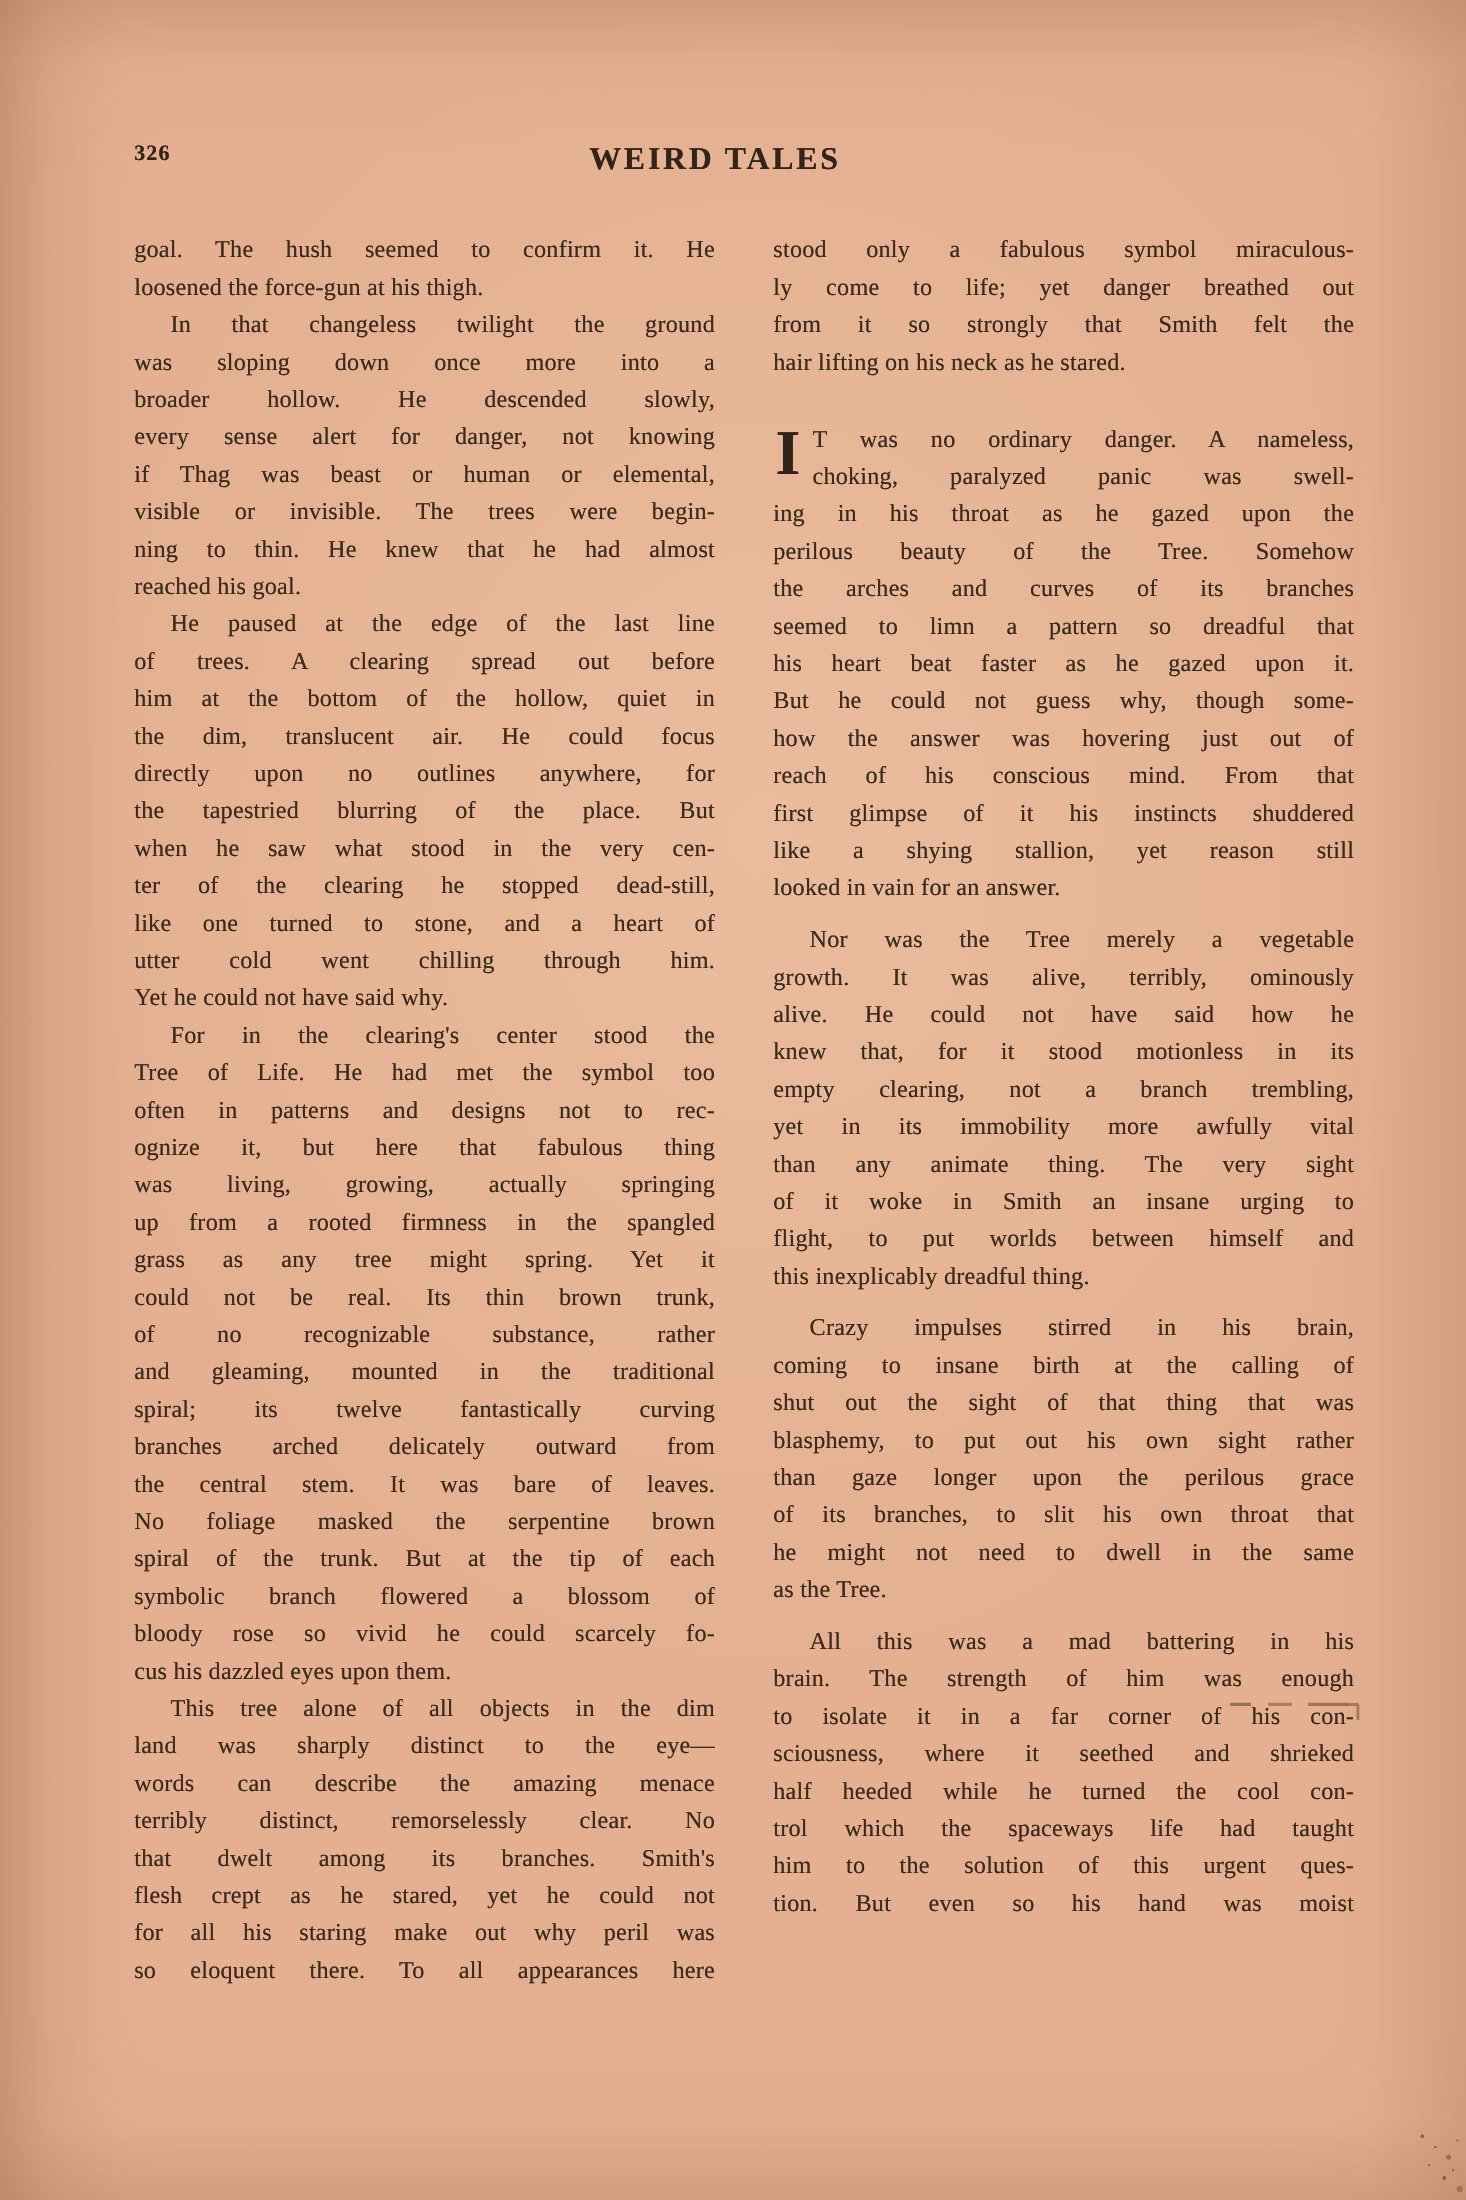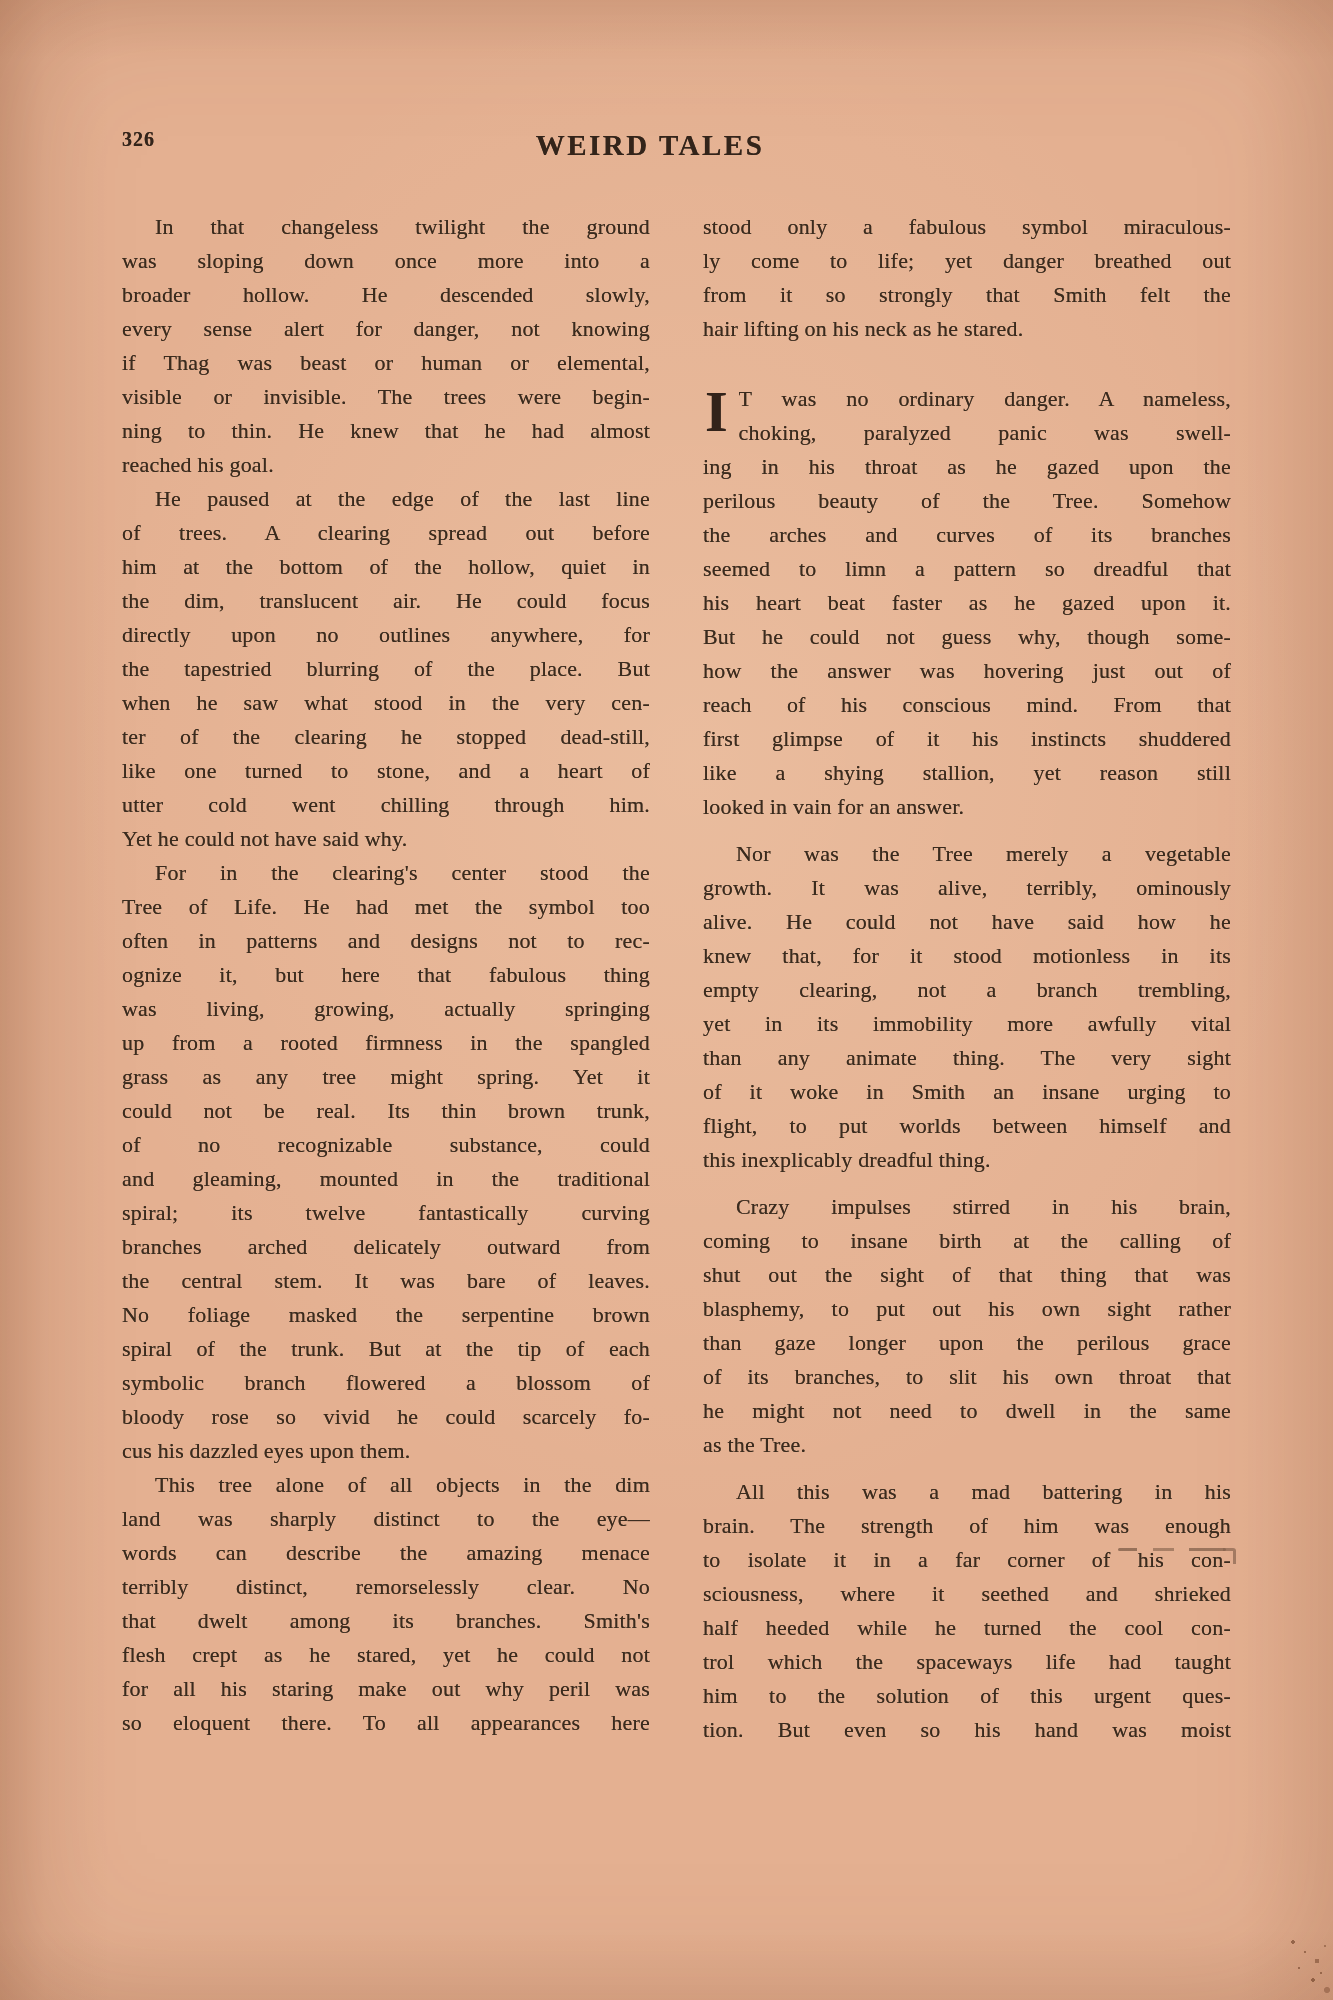--- a/index.html
+++ b/index.html
@@ -126,20 +126,24 @@
 
 <div class="page">
 
   <div class="running-head">
     <span class="page-number">326</span>
     <span class="magazine-title">WEIRD TALES</span>
   </div>
 
   <div class="column left">
       <div class="para">
+        <div class="line">goal. The hush seemed to confirm it. He</div>
+        <div class="line end">loosened the force-gun at his thigh.</div>
+      </div>
+      <div class="para">
         <div class="line indent">In that changeless twilight the ground</div>
         <div class="line">was sloping down once more into a</div>
         <div class="line">broader hollow. He descended slowly,</div>
         <div class="line">every sense alert for danger, not knowing</div>
         <div class="line">if Thag was beast or human or elemental,</div>
         <div class="line">visible or invisible. The trees were begin-</div>
         <div class="line">ning to thin. He knew that he had almost</div>
         <div class="line end">reached his goal.</div>
       </div>
       <div class="para">
@@ -157,21 +161,21 @@
       </div>
       <div class="para">
         <div class="line indent">For in the clearing's center stood the</div>
         <div class="line">Tree of Life. He had met the symbol too</div>
         <div class="line">often in patterns and designs not to rec-</div>
         <div class="line">ognize it, but here that fabulous thing</div>
         <div class="line">was living, growing, actually springing</div>
         <div class="line">up from a rooted firmness in the spangled</div>
         <div class="line">grass as any tree might spring. Yet it</div>
         <div class="line">could not be real. Its thin brown trunk,</div>
-        <div class="line">of no recognizable substance, could</div>
+        <div class="line">of no recognizable substance, rather</div>
         <div class="line">and gleaming, mounted in the traditional</div>
         <div class="line">spiral; its twelve fantastically curving</div>
         <div class="line">branches arched delicately outward from</div>
         <div class="line">the central stem. It was bare of leaves.</div>
         <div class="line">No foliage masked the serpentine brown</div>
         <div class="line">spiral of the trunk. But at the tip of each</div>
         <div class="line">symbolic branch flowered a blossom of</div>
         <div class="line">bloody rose so vivid he could scarcely fo-</div>
         <div class="line end">cus his dazzled eyes upon them.</div>
       </div>

